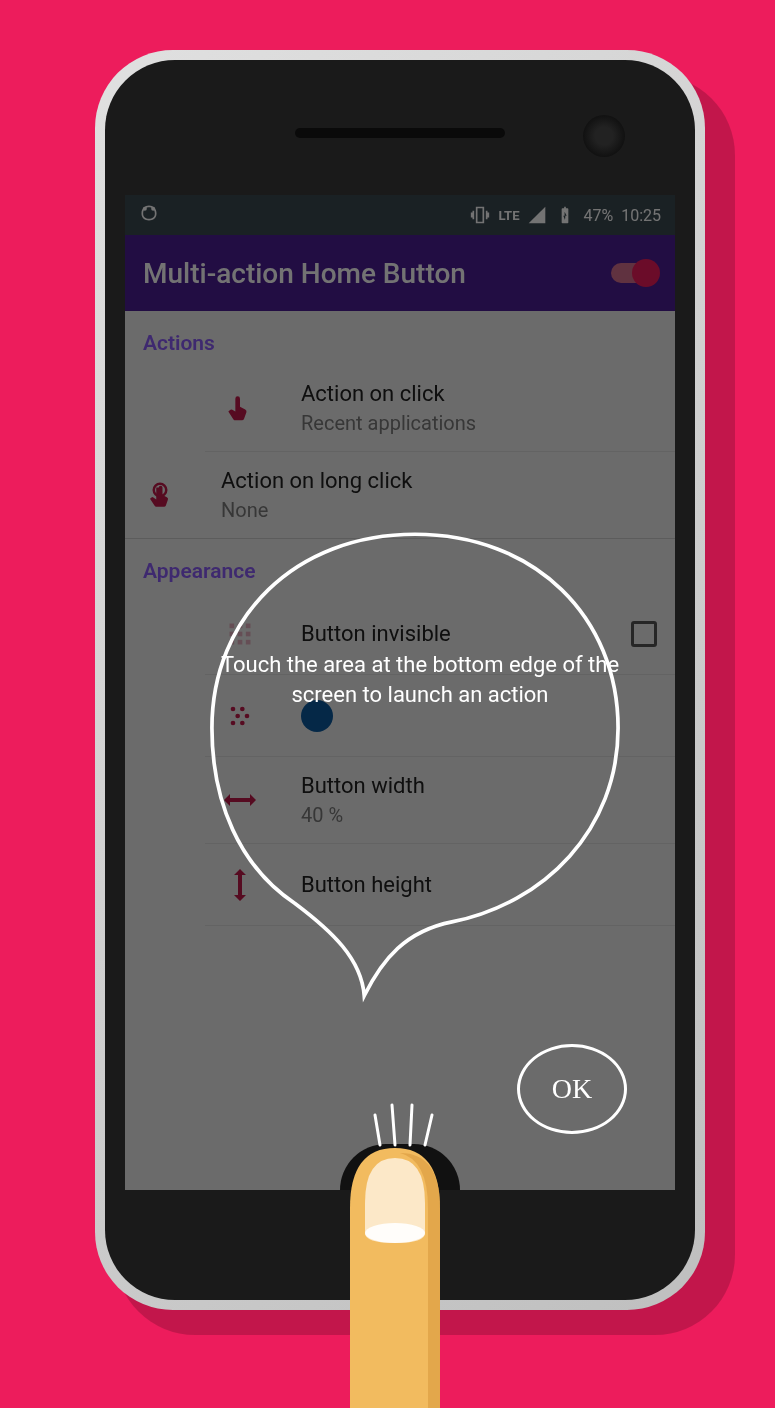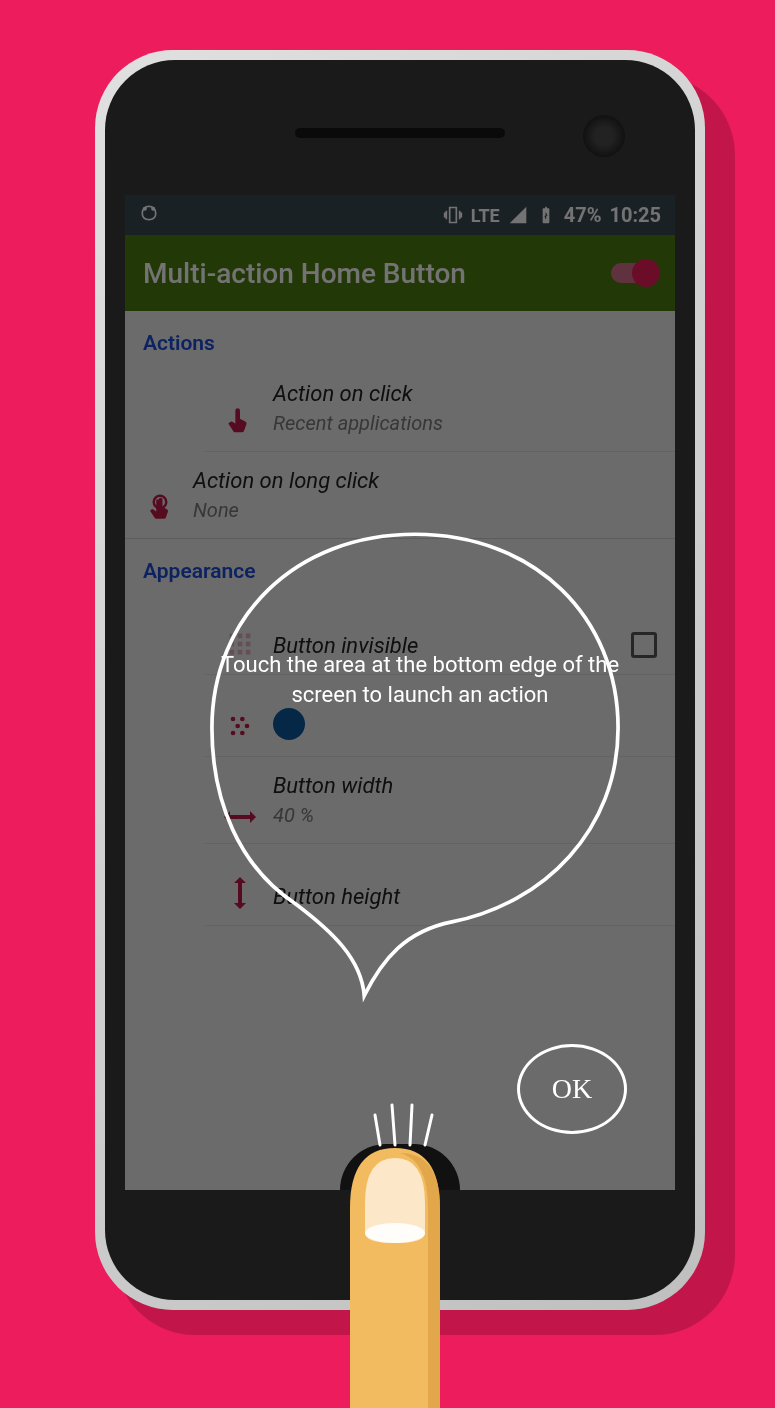--- a/index.html
+++ b/index.html
@@ -62,26 +62,26 @@
     background: #3b4a51;
     display: flex;
     align-items: center;
     color: #fff;
     font-size: 20px;
     padding: 0 14px;
   }
   .status-left { flex: 0 0 auto; }
   .status-spacer { flex: 1; }
   .status-right { display: flex; align-items: center; gap: 8px; }
-  .status-right span { font-size: 20px; font-weight: bold; }
+  .status-right span { font-size: 16px; }
   .icon-sm { width: 20px; height: 20px; fill: #fff; }
   
   .app-bar {
     height: 76px;
-    background: #4d7c0f;
+    background: #4c1d95;
     display: flex;
     align-items: center;
     padding: 0 18px;
     color: #fff;
   }
   .app-title { font-size: 28px; font-weight: 500; flex: 1; }
   .switch {
     width: 46px; height: 20px;
     background: #d6708f;
     border-radius: 12px;
@@ -94,32 +94,31 @@
     width: 28px; height: 28px;
     background: #ed1c5c;
     border-radius: 50%;
   }
   
   .content {
     padding: 0;
     position: relative;
   }
   .section-header {
-    color: #1d4ed8;
+    color: #8b5cf6;
     font-size: 21px;
     font-weight: 600;
     padding: 20px 18px 10px 18px;
   }
   .list-item {
     display: flex;
-    align-items: flex-end;
+    align-items: center;
     padding: 16px 18px;
-    gap: 16px;
+    gap: 44px;
     min-height: 82px;
-    font-style: italic;
   }
   .divider { border-bottom: 1px solid #dcdcdc; margin-left: 80px; }
   .item-icon {
     width: 34px;
     display: flex; align-items: center; justify-content: center;
     color: #bf1a49;
     flex-shrink: 0;
   }
   .item-texts { flex: 1; }
   .item-title { font-size: 22px; color: #222; }
@@ -219,21 +218,21 @@
               <circle cx="17" cy="7" r="2.4"></circle>
               <path d="M12 3c5 0 9 4 9 9v1c0 5-4 8-9 8s-9-3-9-8v-1c0-5 4-9 9-9zm0 2c-4 0-7 3-7 7v1c0 4 3 6 7 6s7-2 7-6v-1c0-4-3-7-7-7z"></path>
             </svg>
         </div>
         <div class="status-spacer"></div>
         <div class="status-right">
           <svg class="icon-sm" viewBox="0 0 24 24">
               <path d="M8 3h8v18H8z" fill="none" stroke="#fff" stroke-width="2"></path>
               <path d="M4 7v10M2 9v6M20 7v10M22 9v6" stroke="#fff" stroke-width="2"></path>
             </svg>
-          <span style="font-size:18px;font-weight:bold;">LTE</span>
+          <span style="font-size:13px;font-weight:bold;">LTE</span>
           <svg class="icon-sm" viewBox="0 0 24 24">
               <path d="M2 22L22 2v20z"></path>
             </svg>
           <svg class="icon-sm" viewBox="0 0 24 24">
               <path d="M15 4h-2V2h-2v2H9a1 1 0 00-1 1v16a1 1 0 001 1h6a1 1 0 001-1V5a1 1 0 00-1-1zm-3 14l-2-5h1.5V8L14 13h-1.5z"></path>
             </svg>
           <span>47%</span>
           <span>10:25</span>
         </div>
       </div>

